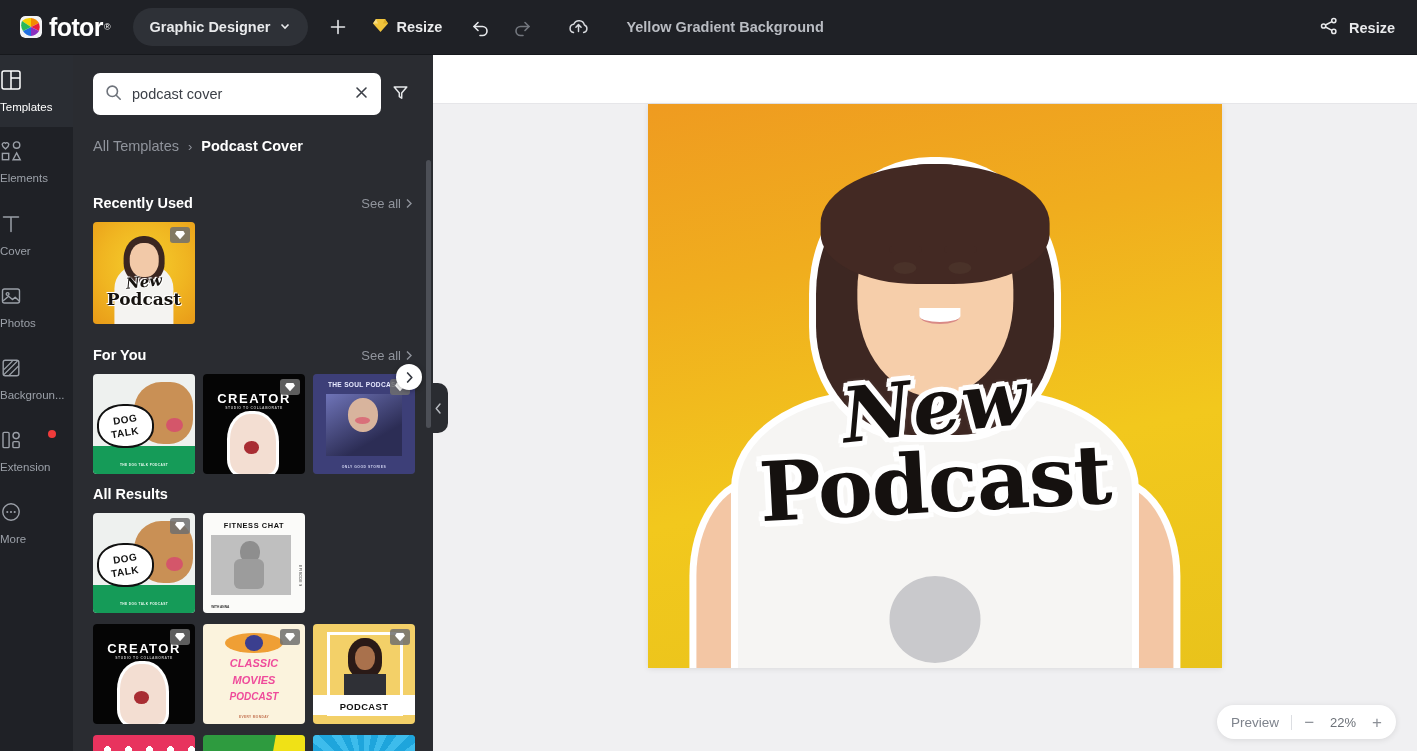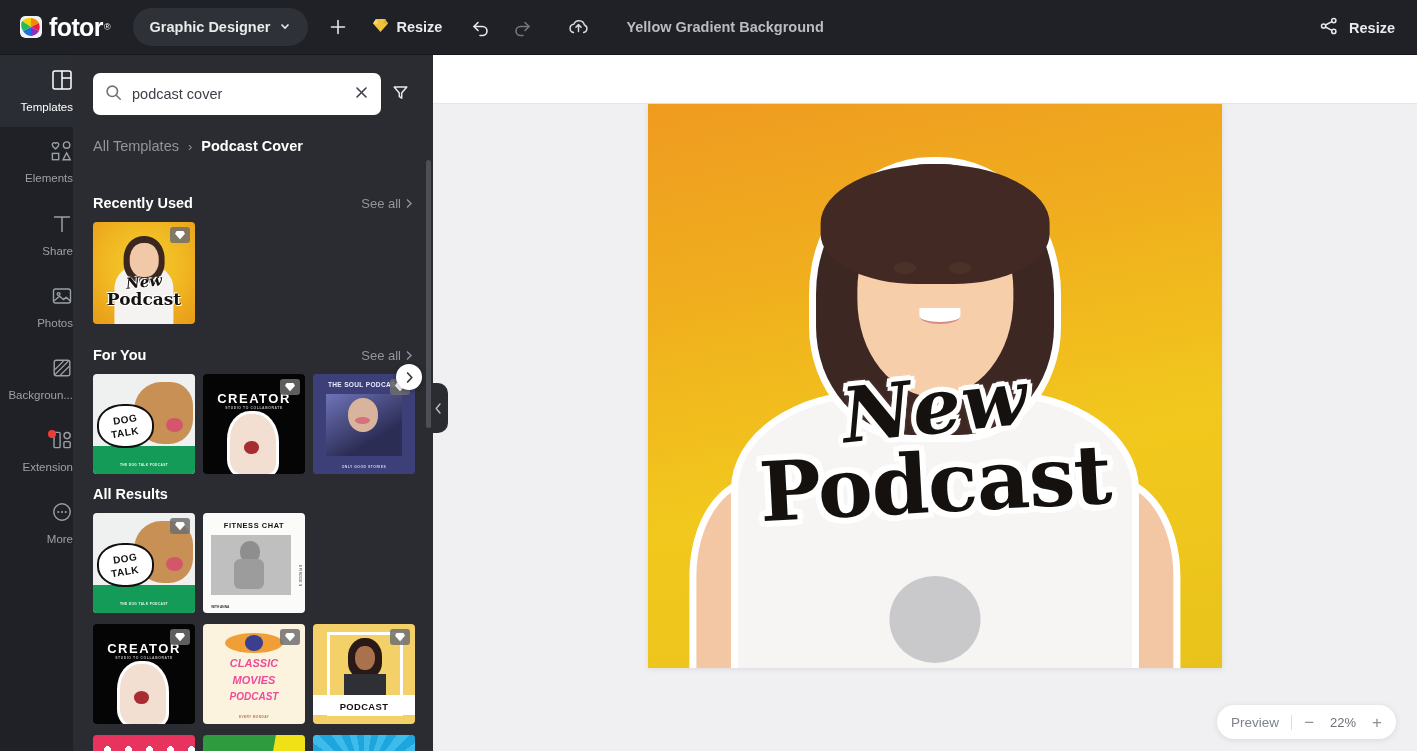--- a/index.html
+++ b/index.html
@@ -52,21 +52,21 @@
     color: #e9eaec; font-size: 14.5px; font-weight: bold; cursor: pointer;
   }
 
   
   .rail {
     position: absolute; left: 0; top: 55px; width: 73px; height: 696px;
     background: #1f2126; z-index: 30;
   }
   .rail-item {
     position: relative; width: 73px; height: 72px;
-    display: flex; flex-direction: column; align-items: flex-end; justify-content: center;
+    display: flex; flex-direction: column; align-items: flex-start; justify-content: center;
     gap: 7px; cursor: pointer; color: #9ba0a8;
   }
   .rail-item.active { background: #2a2d33; color: #ffffff; }
   .rail-item.active .rail-label { color: #ffffff; }
   .rail-label { font-size: 11.5px; line-height: 1; max-width: 70px; text-align: center; }
   .rail-badge {
     position: absolute; width: 8px; height: 8px; border-radius: 50%;
     background: #f03b3b; top: 15px; right: 17px;
   }
 
@@ -328,21 +328,21 @@
       <span class="rail-label">Elements</span>
     </div>
 
 
     <div class="rail-item">
       <span>
         <svg width="22" height="22" viewBox="0 0 22 22" fill="none" stroke="currentColor" stroke-width="1.5" stroke-linecap="round">
           <path d="M3.5 4 H18.5 M11 4 V18.5"></path>
         </svg>
       </span>
-      <span class="rail-label">Share</span>
+      <span class="rail-label">Cover</span>
     </div>
 
     <div class="rail-item">
       <span>
         <svg width="22" height="22" viewBox="0 0 22 22" fill="none" stroke="currentColor" stroke-width="1.4" stroke-linejoin="round">
           <rect x="2.5" y="4" width="17" height="14" rx="2"></rect>
           <circle cx="7.6" cy="9" r="1.4"></circle>
           <path d="M3.2 15.8 L8.6 11.2 L12.4 14.6 L15.2 12.2 L19.2 16"></path>
         </svg>
       </span>

